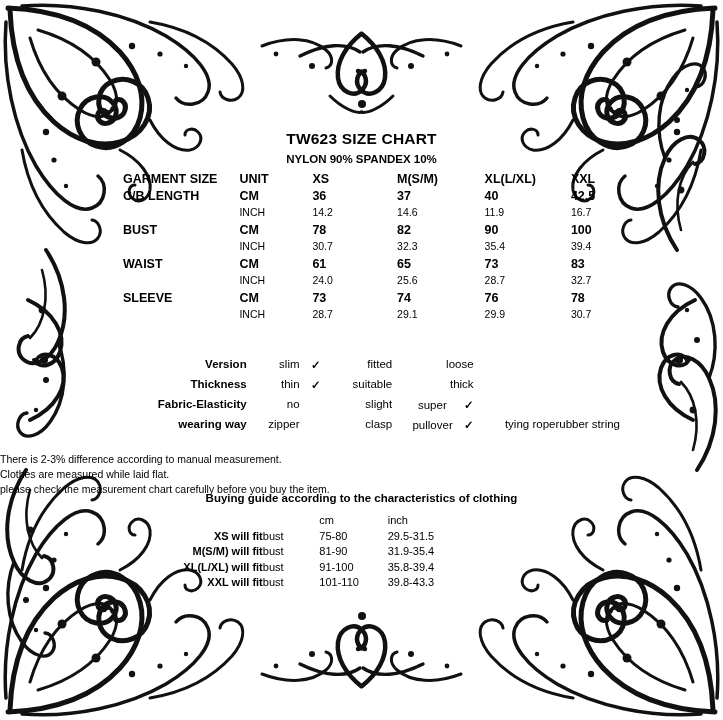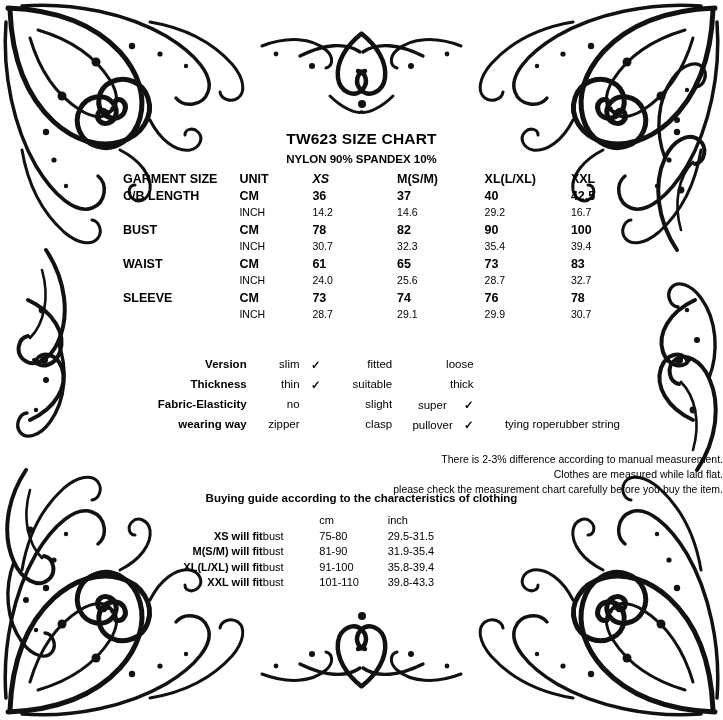--- a/index.html
+++ b/index.html
@@ -63,21 +63,21 @@
     font-size: 12px;
   }
   table.size-table td {
     padding: 0;
     height: 17px;
     vertical-align: top;
     white-space: nowrap;
   }
   .col-garment { width: 120px; }
   .col-unit    { width: 80px; }
-  .col-xs      { width: 95px; font-style: italic; }
+  .col-xs      { width: 95px; }
   .col-m       { width: 95px; }
   .col-xl      { width: 92px; }
   .col-xxl     { width: 60px; }
 
   .row-head td { font-size: 12.5px; font-weight: bold; }
   .cm-row td { font-size: 12.5px; font-weight: bold; }
   .in-row td { font-size: 10.5px; font-weight: normal; }
   .in-row td.label { font-weight: normal; }
   .gsize { font-weight: bold; }
 
@@ -96,24 +96,23 @@
   .opt-b { width: 85px; }
   .opt-c { width: 90px; margin-left: 25px; }
   .opt-d { width: 95px; }
   .tick { font-weight: bold; }
 
   
   .notes {
     position: absolute;
     left: 0; right: 0;
     top: 452px;
-    text-align: right;
+    text-align: left;
     font-size: 10.5px;
     line-height: 15px;
-    margin-left: 44px;
   }
   .buying-guide {
     position: absolute;
     left: 0; right: 0;
     top: 492px;
     text-align: center;
     font-size: 11.5px;
     font-weight: bold;
   }
   
@@ -261,21 +260,21 @@
         <td>36</td>
         <td>37</td>
         <td>40</td>
         <td>42.5</td>
       </tr>
       <tr class="in-row">
         <td class="label"></td>
         <td>INCH</td>
         <td>14.2</td>
         <td>14.6</td>
-        <td>29.2</td>
+        <td>11.9</td>
         <td>16.7</td>
       </tr>
 
       <tr class="cm-row">
         <td class="gsize">BUST</td>
         <td>CM</td>
         <td>78</td>
         <td>82</td>
         <td>90</td>
         <td>100</td>

